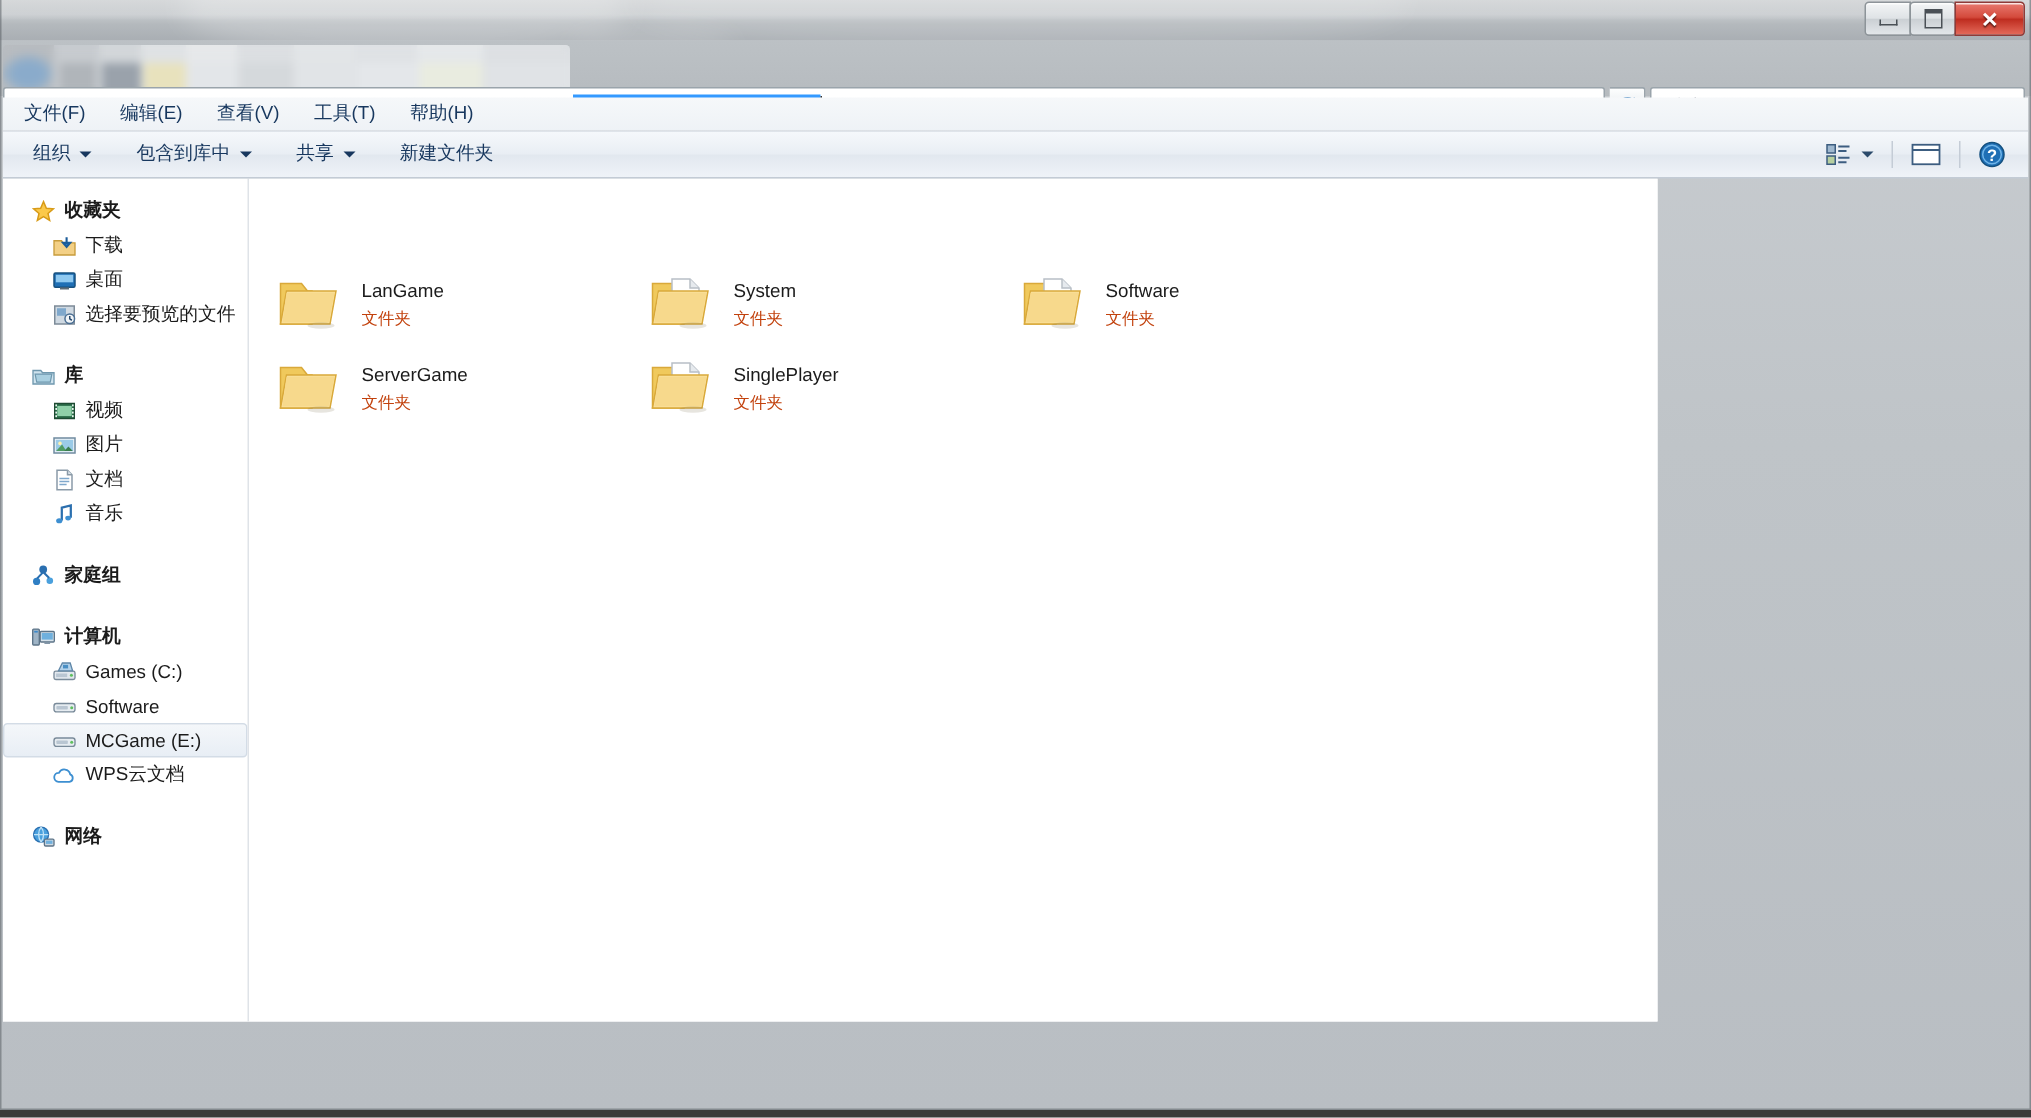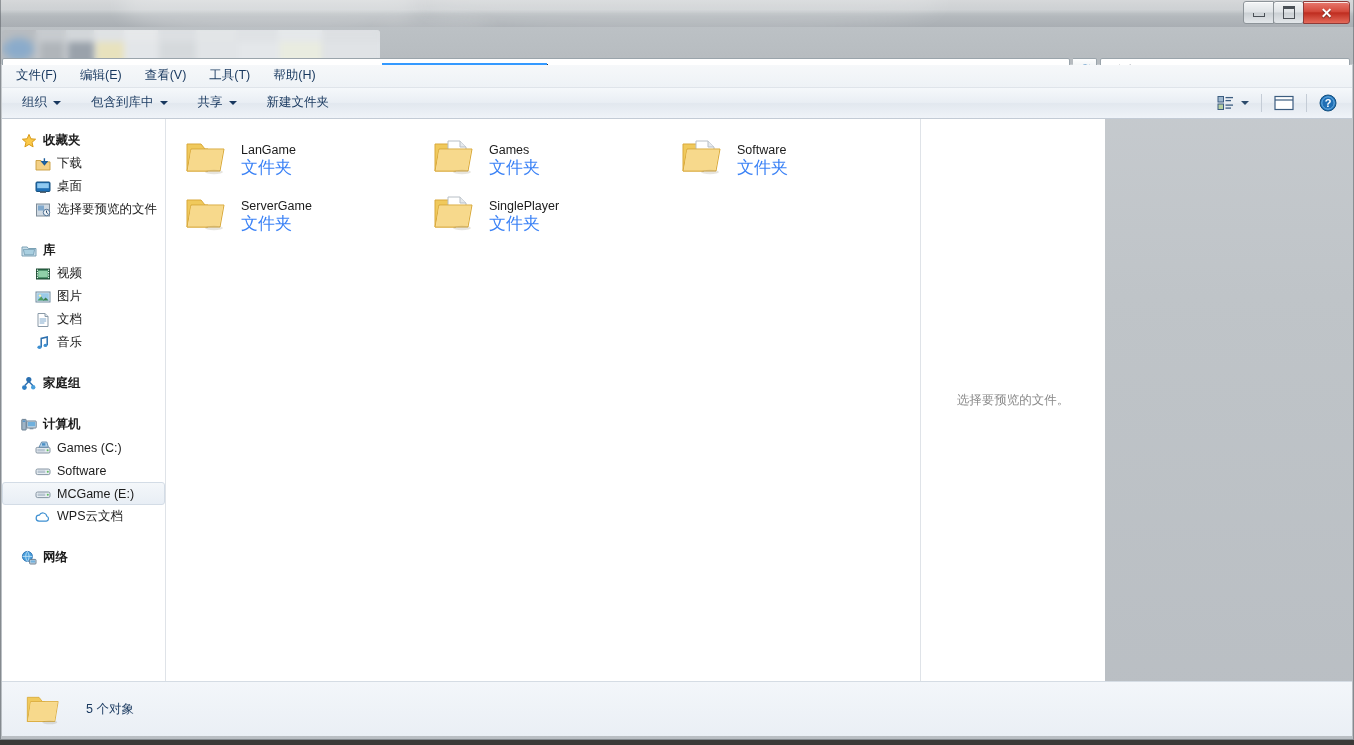--- a/index.html
+++ b/index.html
@@ -269,20 +269,21 @@
     flex: 1;
     background: #ffffff;
     position: relative;
     overflow: hidden;
   }
   #filegrid {
     display: flex;
     flex-wrap: wrap;
     align-content: flex-start;
     padding: 8px 0 0 8px;
+    margin-top: 45px;
   }
   .file-item {
     width: 248px;
     height: 56px;
     display: flex;
     align-items: flex-start;
     padding: 4px 2px 0 8px;
     box-sizing: border-box;
     border: 1px solid transparent;
     border-radius: 3px;
@@ -296,22 +297,22 @@
   }
   .file-ico svg { display: block; }
   .file-text { padding-top: 8px; overflow: hidden; }
   .file-name {
     font-size: 12.5px;
     color: #1b1b1b;
     line-height: 17px;
     white-space: nowrap;
   }
   .file-type {
-    font-size: 17px;
-    color: #3b82f6;
+    font-size: 11px;
+    color: #c2410c;
     line-height: 17px;
     white-space: nowrap;
   }
 
   
   #previewpane {
     width: 184px;
     flex: 0 0 184px;
     border-left: 1px solid #dfe3e8;
     display: flex;
@@ -709,21 +710,21 @@
               <path d="M4 12h14l4 5h3v22H4z" fill="#f0c95c"></path>
               <path d="M4 12h14l4 5h3v22H4z" fill="none" stroke="#d9a93a" stroke-width="1"></path>
               <path d="M17 9h12l6 6v23H17z" fill="#ffffff" stroke="#b8bfc6" stroke-width="1"></path>
               <path d="M29 9v6h6" fill="#e6eaee" stroke="#b8bfc6" stroke-width="1"></path>
               <path d="M8 17h33l-4 22H4z" fill="#fbe2a0" stroke="#d9a93a" stroke-width="1"></path>
               <path d="M8 18h32l-3.6 20H5.2z" fill="#f7d98c"></path>
               <ellipse cx="31" cy="40" rx="9" ry="2.2" fill="rgba(120,110,80,.18)"></ellipse>
             </svg>
           </span>
           <span class="file-text">
-            <span class="file-name">Games</span><br>
+            <span class="file-name">System</span><br>
             <span class="file-type">文件夹</span>
           </span>
         </div>
 
         <div class="file-item">
           <span class="file-ico">
             <svg width="48" height="48" viewBox="0 0 48 48">
               <path d="M4 12h14l4 5h3v22H4z" fill="#f0c95c"></path>
               <path d="M4 12h14l4 5h3v22H4z" fill="none" stroke="#d9a93a" stroke-width="1"></path>
               <path d="M17 9h12l6 6v23H17z" fill="#ffffff" stroke="#b8bfc6" stroke-width="1"></path>
@@ -769,33 +770,18 @@
           </span>
           <span class="file-text">
             <span class="file-name">SinglePlayer</span><br>
             <span class="file-type">文件夹</span>
           </span>
         </div>
 
       </div>
     </div>
 
-    <div id="previewpane">
-      <div id="preview-msg">选择要预览的文件。</div>
-    </div>
 
   </div>
 
-  <div id="statusbar">
-    <div id="status-ico">
-      <svg width="42" height="40" viewBox="0 0 48 48">
-        <path d="M4 10h14l4 5h3v24H4z" fill="#f0c95c"></path>
-        <path d="M4 10h14l4 5h3v24H4z" fill="none" stroke="#d9a93a" stroke-width="1"></path>
-        <path d="M8 15h33l-4 24H4z" fill="#fbe2a0" stroke="#d9a93a" stroke-width="1"></path>
-        <path d="M8 16h32l-3.6 22H5.2z" fill="#f7d98c"></path>
-        <ellipse cx="31" cy="40" rx="9" ry="2.2" fill="rgba(120,110,80,.18)"></ellipse>
-      </svg>
-    </div>
-    <div id="status-text">5 个对象</div>
-  </div>
 
   <div id="wframe-border"></div>
 </div>
 
 </body></html>

